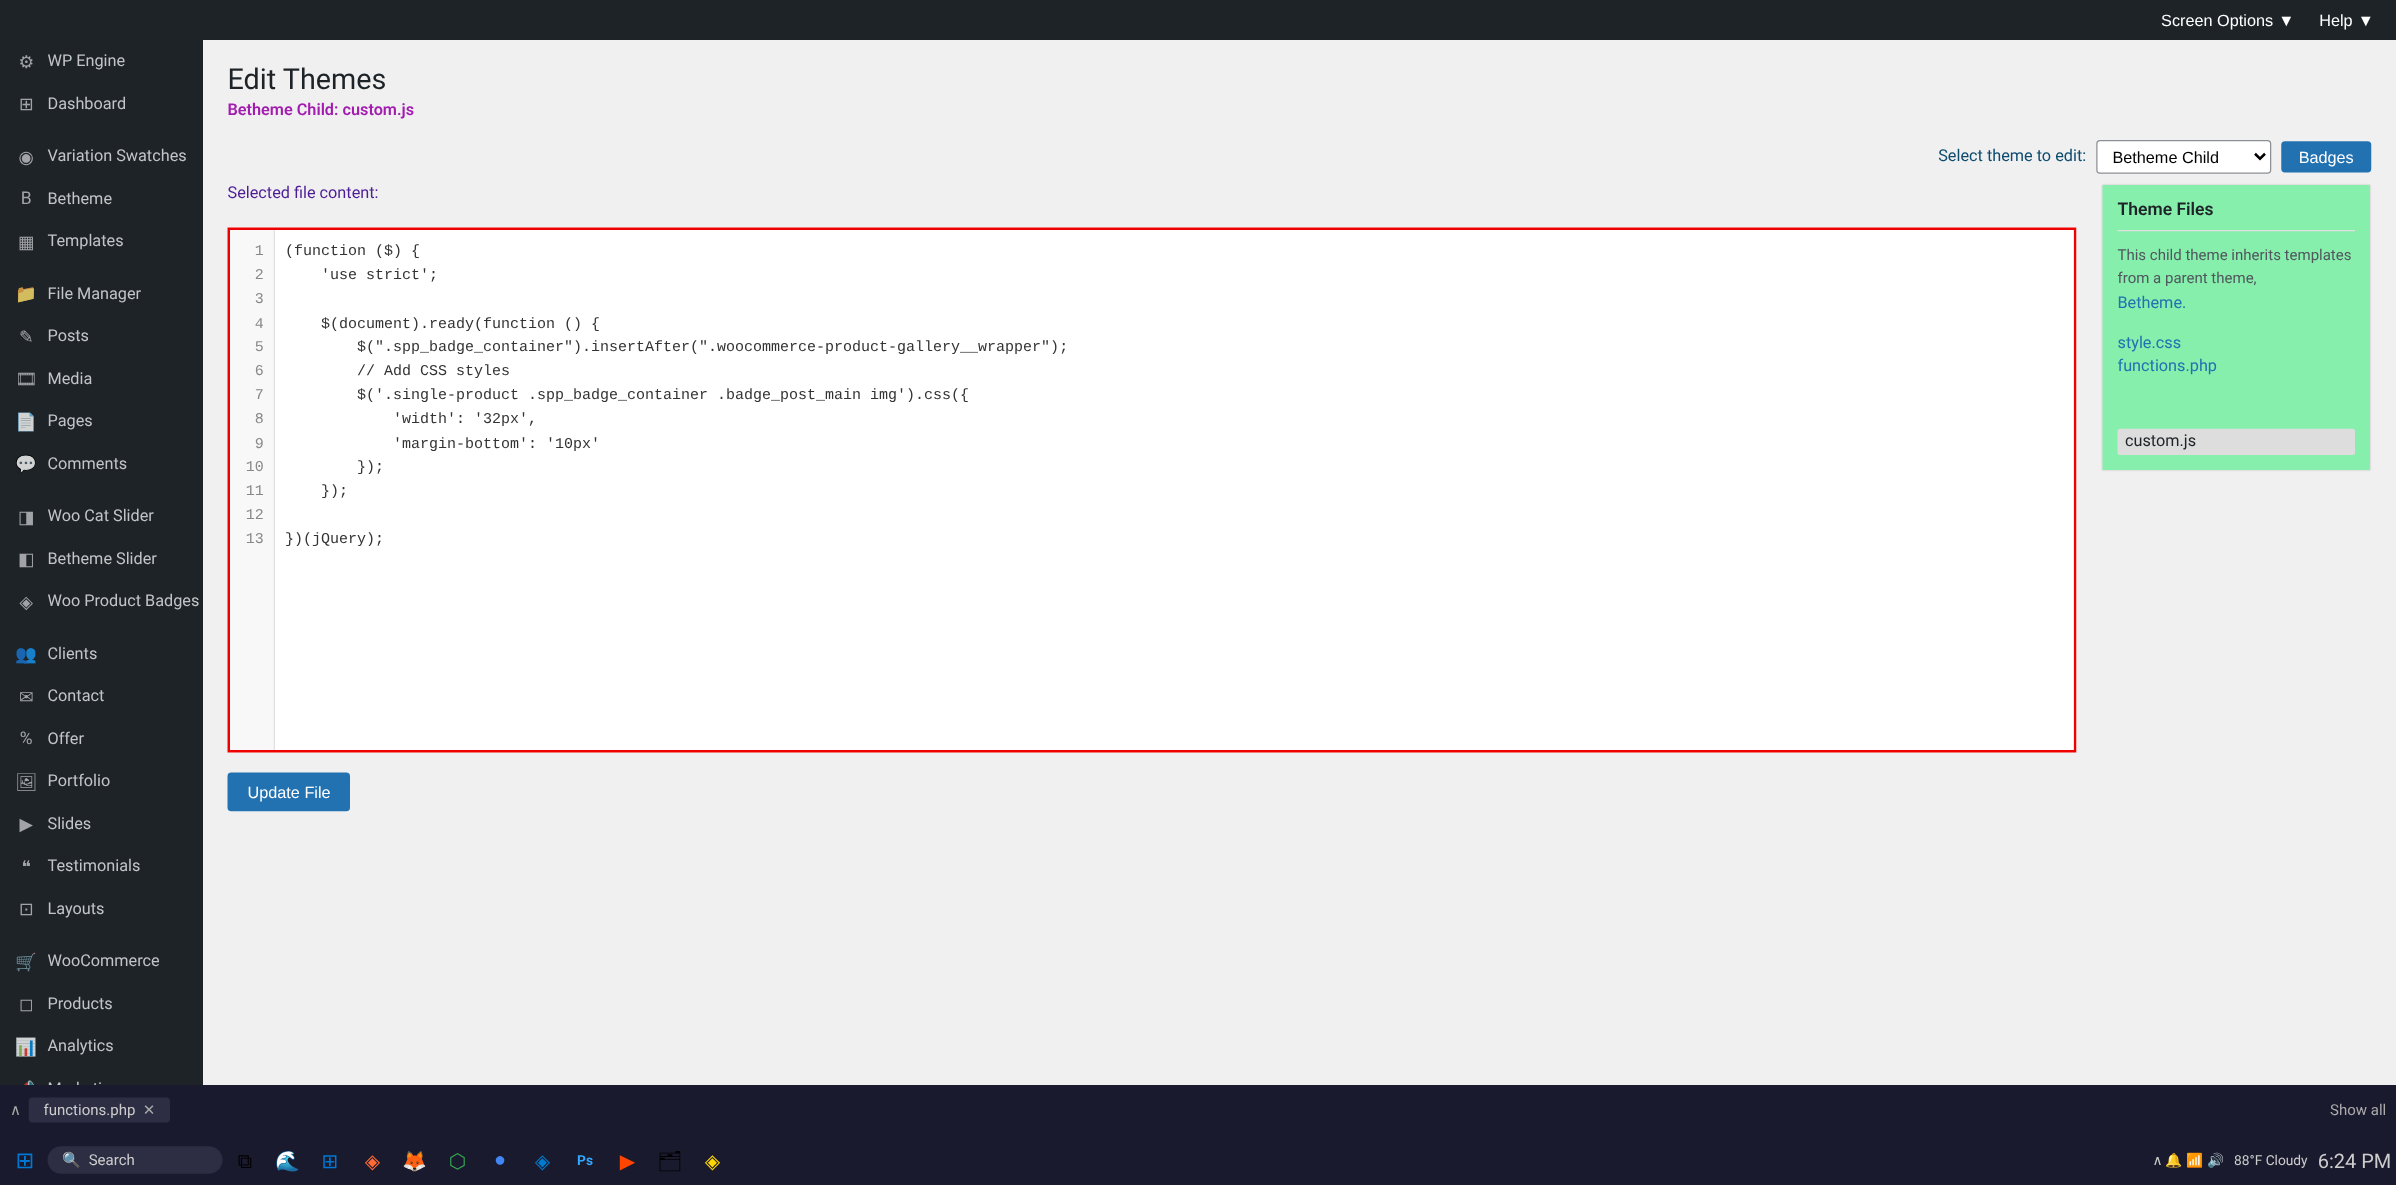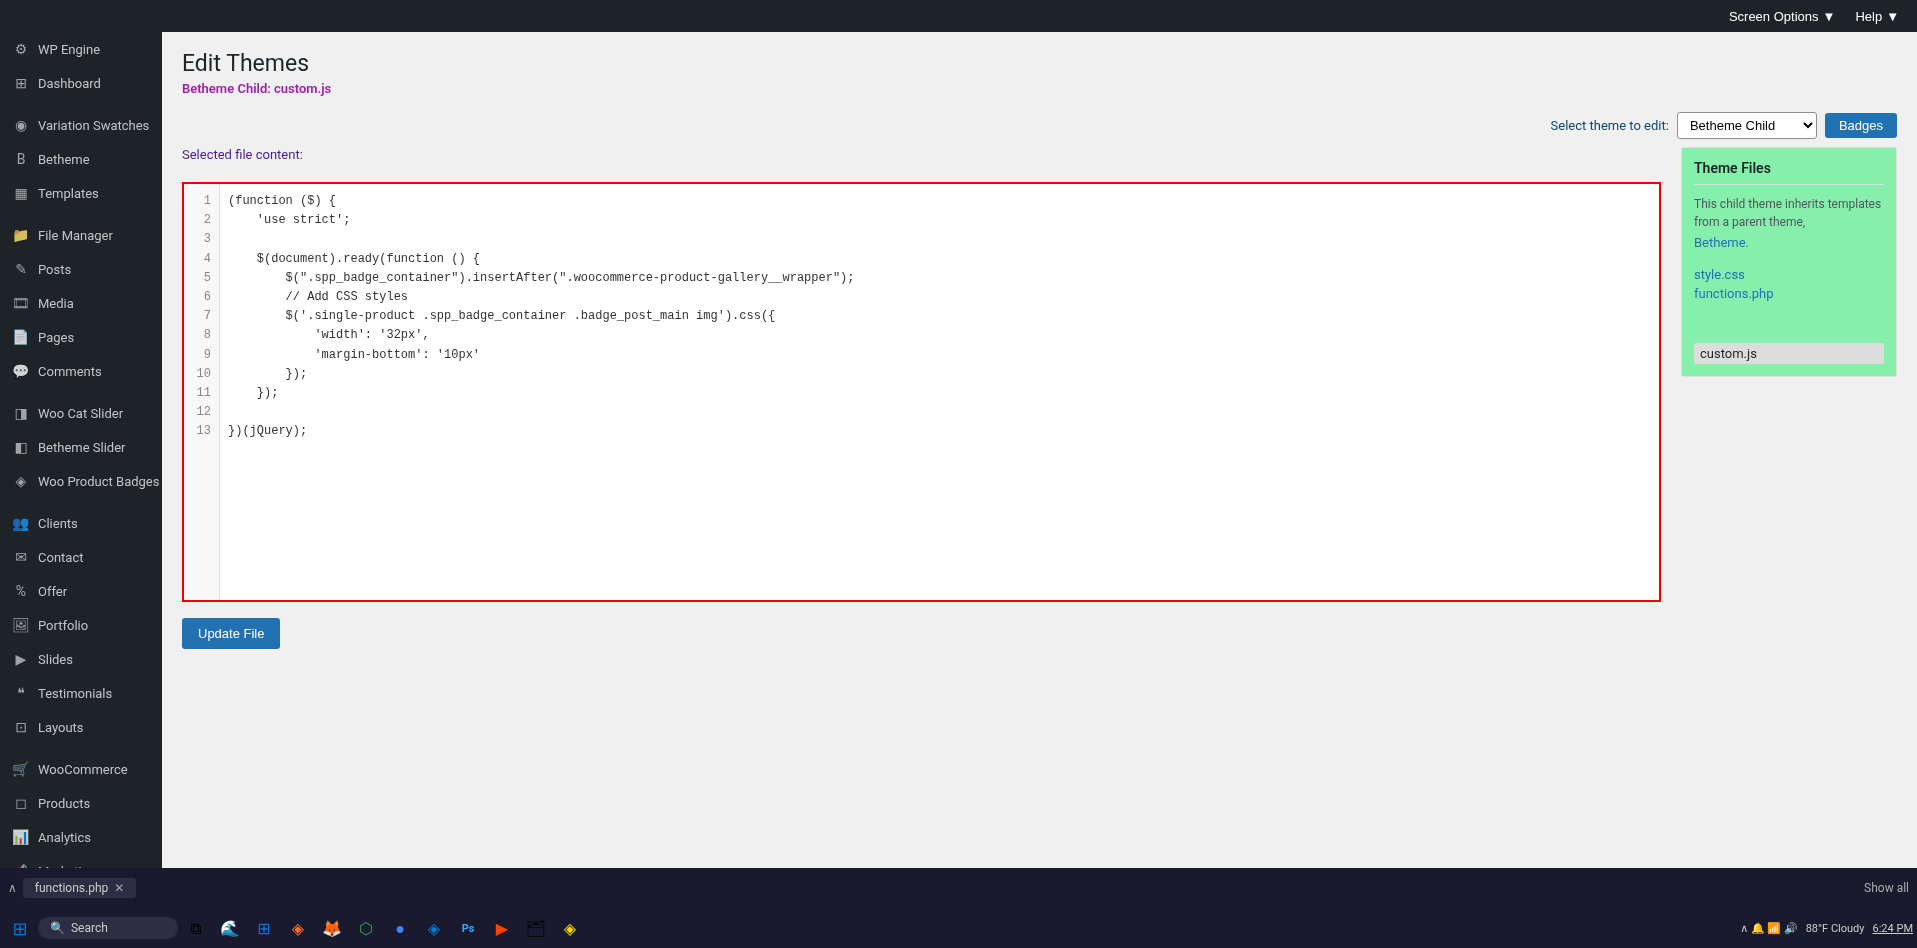--- a/index.html
+++ b/index.html
@@ -319,21 +319,21 @@
       align-items: center;
       gap: 8px;
       color: #ccc;
       font-size: 11px;
     }
     .win-systray {
       display: flex;
       align-items: center;
       gap: 4px;
     }
-    .win-time { text-align: right; font-size: 11px; color: #ccc; text-decoration: underline; }
+    .win-time { text-align: right; font-size: 16px; color: #ccc; }
   </style>
 </head>
 <body>
 
 <div class="admin-top-bar">
   <button class="top-bar-btn">
     <span>Screen Options</span>
     <span>▼</span>
   </button>
   <button class="top-bar-btn">

